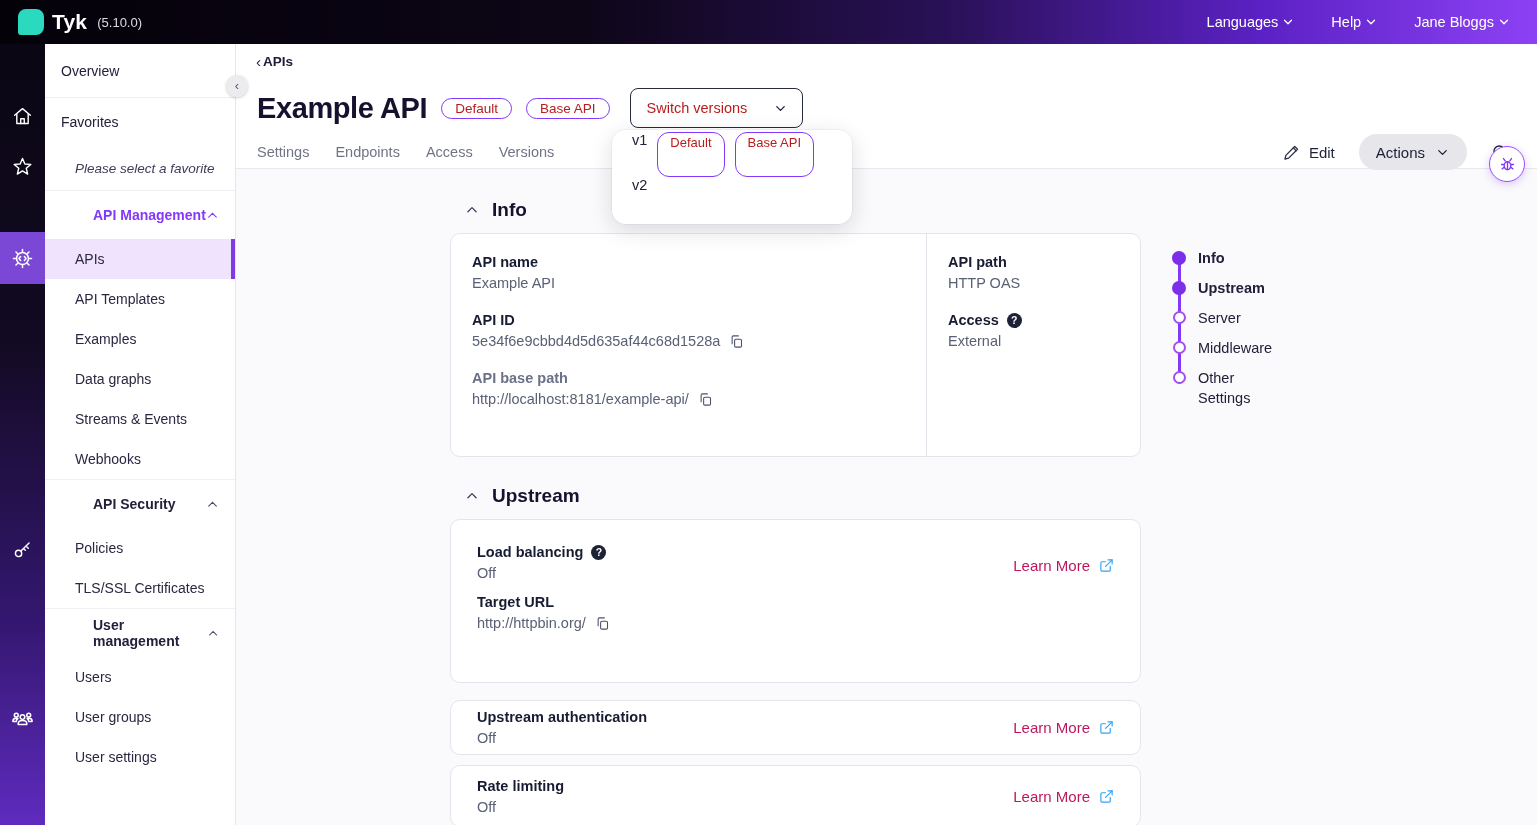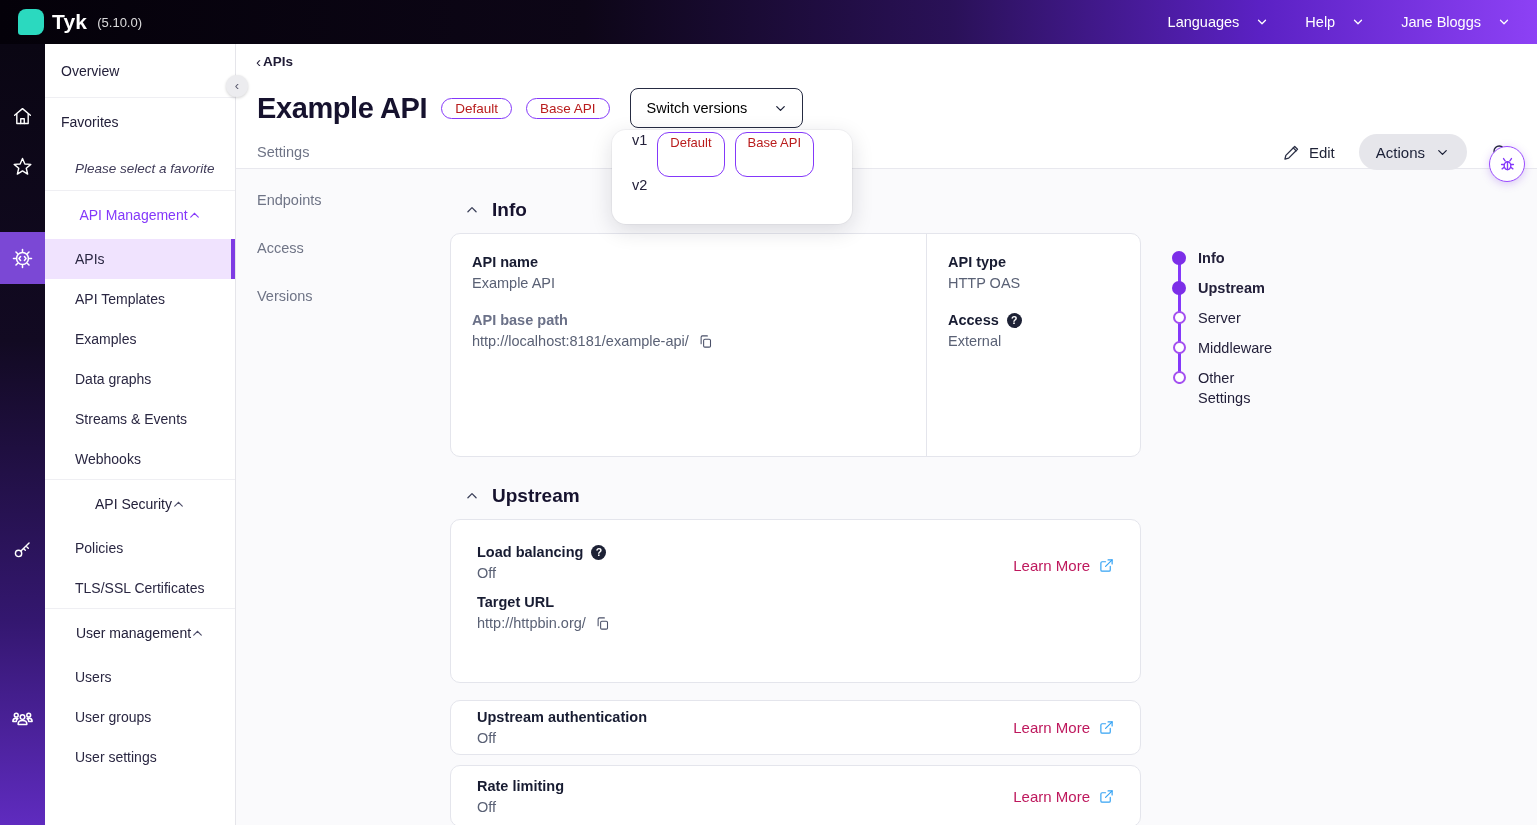--- a/index.html
+++ b/index.html
@@ -10,21 +10,21 @@
   .topbar { height:44px; display:flex; align-items:center; justify-content:space-between;
     padding:0 26px 0 18px; color:#fff;
     background:linear-gradient(90deg,#040109 0%,#0d0617 38%,#2a1158 62%,#5b21c4 82%,#8d41f5 100%); }
   .brand { display:flex; align-items:center; gap:8px; }
   .brand-mark { width:26px; height:26px; border-radius:8px 8px 8px 3px; background:#2BD9BF; position:relative; }
   .brand-mark::after { content:""; position:absolute; left:4px; top:4px; width:10px; height:10px;
     background:transparent; border-radius:0 0 12px 0; box-shadow:0 0 0 0; }
   .brand-name { font-size:21px; font-weight:700; letter-spacing:.2px; }
   .brand-version { font-size:13px; color:rgba(255,255,255,.85); margin-left:2px; }
   .topbar-menus { display:flex; align-items:center; gap:36px; font-size:14.5px; }
-  .tmenu { display:flex; align-items:center; gap:16px; cursor:pointer;text-align:center; }
+  .tmenu { display:flex; align-items:center; gap:3px; cursor:pointer;text-align:center; }
   .chev { width:14px; height:14px; }
 
   
   .layout { display:flex; height:781px; }
 
   
   .rail { width:45px; position:relative; flex:0 0 45px;
     background:linear-gradient(180deg,#0a0613 0%,#120a22 38%,#341770 74%,#5f2bbf 100%); }
   .rail-item { position:absolute; left:0; width:45px; height:52px; display:flex;
     align-items:center; justify-content:center; background:transparent; border:0; cursor:pointer; }
@@ -33,22 +33,22 @@
 
   
   .sidebar { width:191px; flex:0 0 191px; background:#fff; border-right:1px solid #E5E5EA;
     color:#23203A; font-size:14px; position:relative; }
   .s-row { display:flex; align-items:center; padding-left:16px; cursor:pointer; }
   .s-divider { border:0; border-top:1px solid #EFEFF3; }
   .s-overview { height:53px; }
   .s-favorites { height:48px; }
   .s-empty { height:44px; display:flex; align-items:center; padding-left:30px; font-style:italic;
     font-size:13.5px; color:#3F3B58; }
-  .s-section-head { height:48px; display:flex; align-items:center; justify-content:center;
-    padding:0 16px; font-weight:400; cursor:pointer; }
+  .s-section-head { height:48px; display:flex; align-items:center; justify-content:space-between;
+    padding:0 16px; font-weight:700; cursor:pointer;margin-left:32px; }
   .s-section-head.accent { color:#8438FA; }
   .s-section-head svg { width:13px; height:13px; stroke:#4A4A66; fill:none; stroke-width:2; stroke-linecap:round; }
   .s-section-head.accent svg { stroke:#8438FA; }
   .s-item { height:40px; display:flex; align-items:center; padding-left:30px; color:#2A2742; cursor:pointer; position:relative; }
   .s-item.active { background:#F0E3FE; }
   .s-item.active::after { content:""; position:absolute; right:0; top:0; bottom:0; width:4px; background:#7E3BE3; }
 
   
   .collapse-btn { position:absolute; left:226px; top:75px; width:22px; height:22px; border-radius:50%;
     background:#ECECEF; border:0; color:#5A5A6E; font-size:13px; line-height:20px; cursor:pointer;
@@ -62,33 +62,33 @@
 
   .breadcrumb { position:absolute; left:20px; top:9px; font-size:13.5px; font-weight:700; color:#1F1B35;
     cursor:pointer; display:flex; align-items:center; }
   .breadcrumb::before { content:"\2039"; font-size:15px; margin-right:2px; font-weight:400; }
 
   .title-row { position:absolute; left:21px; top:44px; height:40px; display:flex; align-items:center; gap:14px; }
   .page-title { font-size:29px; font-weight:800; color:#16122E; letter-spacing:-.4px; }
   .badge { border:1.3px solid #8438FA; color:#b91c1c; border-radius:12px; padding:2px 13px;
     font-size:13.5px; font-weight:500; background:#fff; white-space:nowrap; }
   .switch-btn { margin-left:6px; height:40px; padding:0 14px 0 16px; border:1px solid #262B42; border-radius:8px;
-    background:#fff; display:flex; align-items:center; gap:26px; font-size:14.5px; color:#000000; cursor:pointer;
+    background:#fff; display:flex; align-items:center; gap:26px; font-size:14.5px; color:#b91c1c; cursor:pointer;
     font-family:inherit; }
   .switch-btn svg, .actions-btn svg { width:15px; height:15px; stroke:#1A1F36; fill:none; stroke-width:2; stroke-linecap:round; stroke-linejoin:round; }
 
   .header-actions { position:absolute; right:28px; top:90px; height:36px; display:flex; align-items:center; gap:24px; }
   .edit-btn { display:flex; align-items:center; gap:9px; background:none; border:0; font-size:15px; color:#1F2337; cursor:pointer; font-family:inherit; }
   .edit-btn svg { width:17px; height:17px; stroke:#2A2F45; fill:none; stroke-width:1.8; stroke-linecap:round; stroke-linejoin:round; }
   .actions-btn { height:36px; padding:0 17px; border-radius:18px; border:0; background:#E6E6EB;
     display:flex; align-items:center; gap:10px; font-size:15px; color:#1A1F36; cursor:pointer; font-family:inherit; }
   .search-btn { background:none; border:0; cursor:pointer; display:flex; }
   .search-btn svg { width:18px; height:18px; stroke:#1F2437; fill:none; stroke-width:1.8; stroke-linecap:round; }
 
-  .tabs { position:absolute; left:21px; top:100px; display:flex; gap:26px; font-size:14.5px; color:#6F7486;flex-direction:column; }
+  .tabs { position:absolute; left:21px; top:100px; display:flex; gap:26px; font-size:14.5px; color:#6F7486; }
   .tab { cursor:pointer; padding-bottom:6px; }
 
   
   .dropdown { position:absolute; left:376px; top:86px; width:240px; background:#fff; border-radius:14px;
     box-shadow:0 6px 22px rgba(20,20,43,.14), 0 0 0 1px rgba(20,20,43,.04); z-index:30; padding:2px 0; }
   .dd-item { height:45px; display:flex; gap:10px; padding:0 20px; font-size:14.5px;
     color:#23203A; cursor:pointer; }
   .badge.sm { padding:2px 12px; font-size:13px; }
 
   
@@ -341,35 +341,47 @@
       <span class="section-title">Info</span>
     </div>
 
     <section class="card card-info">
       <div class="col-l">
         <div class="field">
           <div class="f-label">API name</div>
           <div class="f-value">Example API</div>
         </div>
         <div class="field">
+          <div class="f-label">API ID</div>
+          <div class="f-value">
+            <span>5e34f6e9cbbd4d5d635af44c68d1528a</span>
+            <button class="copy-btn">
+              <svg viewBox="0 0 24 24">
+                  <rect x="9" y="8.5" width="11" height="12.5" rx="2"></rect>
+                  <path d="M5 15.5V5a2 2 0 012-2h8"></path>
+                </svg>
+            </button>
+          </div>
+        </div>
+        <div class="field">
           <div class="f-label muted">API base path</div>
           <div class="f-value">
             <span>http://localhost:8181/example-api/</span>
             <button class="copy-btn">
               <svg viewBox="0 0 24 24">
                   <rect x="9" y="8.5" width="11" height="12.5" rx="2"></rect>
                   <path d="M5 15.5V5a2 2 0 012-2h8"></path>
                 </svg>
             </button>
           </div>
         </div>
       </div>
       <div class="col-r">
         <div class="field">
-          <div class="f-label">API type</div>
+          <div class="f-label">API path</div>
           <div class="f-value">HTTP OAS</div>
         </div>
         <div class="field">
           <div class="f-label">
             <span>Access</span>
             <span class="q-icon"></span>
           </div>
           <div class="f-value">External</div>
         </div>
       </div>

